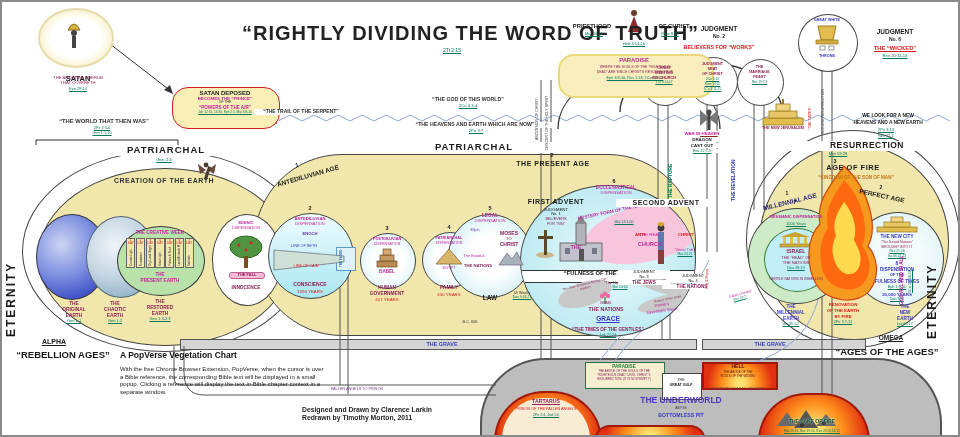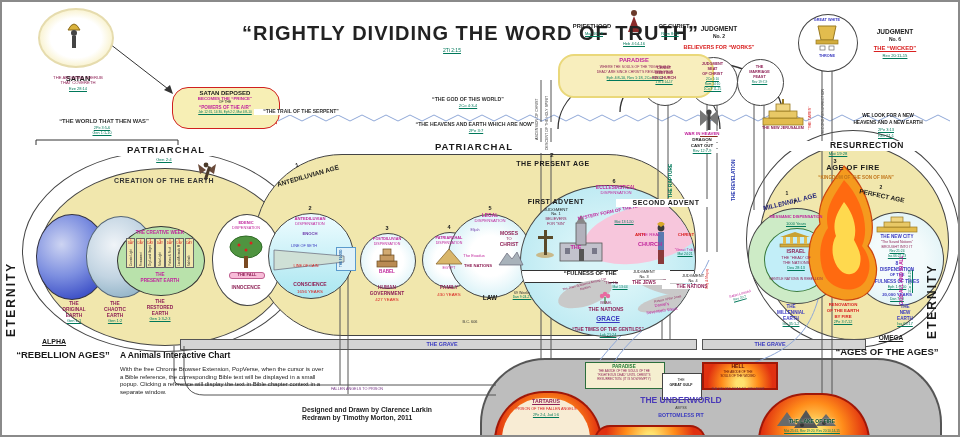--- a/index.html
+++ b/index.html
@@ -520,18 +520,18 @@
   <div class="t c" style="left:692px;top:386px;width:88px;font-size:3.2px;color:#6a3a5a;">THE WICKED DEAD TO JUDGMENT</div>
   <div class="t c b" style="left:612px;top:394px;width:134px;font-size:8.5px;color:#4a3ab8;">THE UNDERWORLD</div>
   <div class="t c" style="left:664px;top:405px;width:30px;font-size:3.4px;color:#333;">ABYSS</div>
   <div class="t c blu b" style="left:642px;top:411px;width:74px;font-size:5.2px;">BOTTOMLESS PIT</div>
   <div class="t c mar b u" style="left:508px;top:397px;width:72px;font-size:5.2px;">TARTARUS</div>
   <div class="t c red" style="left:494px;top:405px;width:100px;font-size:3.8px;">PRISON OF THE FALLEN ANGELS</div>
   <div class="t c ref" style="left:510px;top:411px;width:68px;font-size:3.6px;">2Pe 2:4, Jud 1:6</div>
   <div class="t c b" style="left:760px;top:417px;width:100px;font-size:5px;color:#0b4f2e;text-shadow:0 0 2px #fff;">THE LAKE OF FIRE</div>
   <div class="t c ref" style="left:744px;top:428px;width:132px;font-size:3.2px;">Mat 25:41, Rev 19:20, Rev 20:10,14-15</div>
 
-  <div class="t b" style="left:118px;top:349px;width:220px;font-size:8.5px;color:#111;">A Animals Interactive Chart</div>
+  <div class="t b" style="left:118px;top:349px;width:220px;font-size:8.5px;color:#111;">A PopVerse Vegetation Chart</div>
   <div class="t wrap" style="left:118px;top:364px;width:208px;font-size:6px;line-height:7.5px;color:#222;">With the free Chrome Browser Extension, PopVerse, when the cursor is over a Bible reference, the corresponding Bible text will be displayed in a small popup. Clicking a reference will display the text in Bible chapter context in a separate window.</div>
   <div class="t b" style="left:300px;top:404px;width:190px;font-size:6.8px;color:#222;">Designed and Drawn by Clarence Larkin</div>
   <div class="t b" style="left:300px;top:412px;width:190px;font-size:6.8px;color:#222;">Redrawn by Timothy Morton, 2011</div>
 
 </div>
 
 </body></html>

